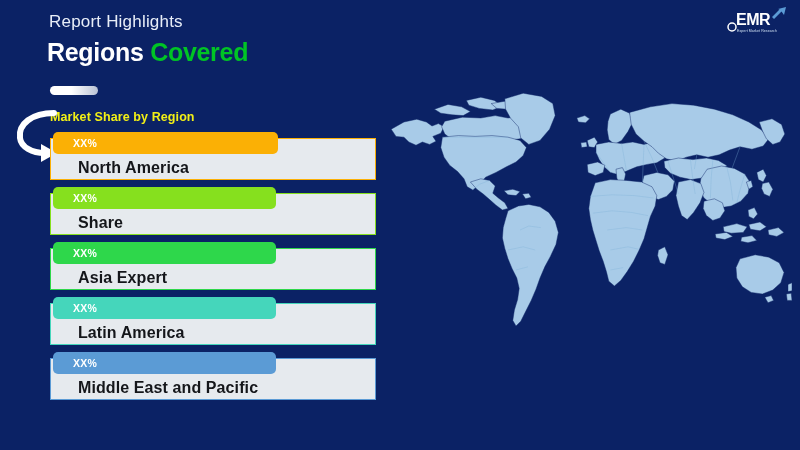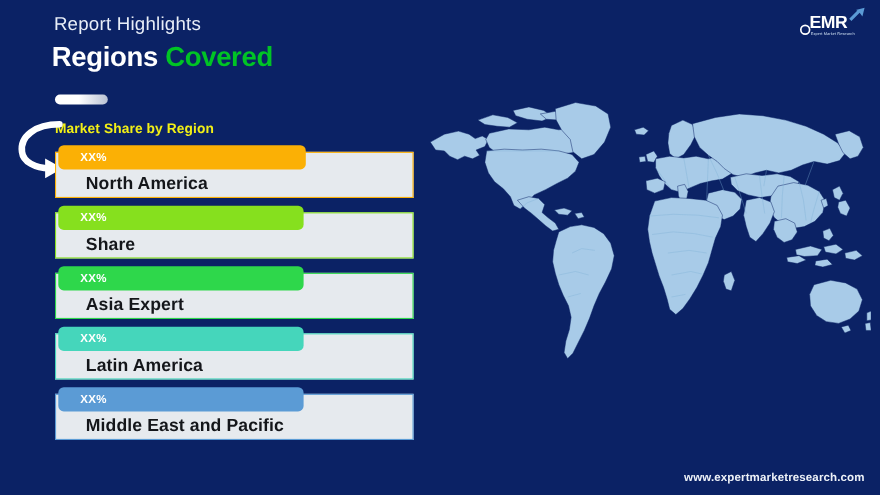--- a/index.html
+++ b/index.html
@@ -364,15 +364,14 @@
       <div class="bar" style="width:223px;background:#5b9bd5"></div>
       <div class="bar" style="width:223px;background:transparent">
         <span class="bar-value">XX%</span>
       </div>
       <div class="region-name">Middle East and Pacific</div>
     </div>
 
   </div>
 
 
-  <div class="footer">www.expertmarketresearch.com</div>
 
 </div>
 
 </body></html>

